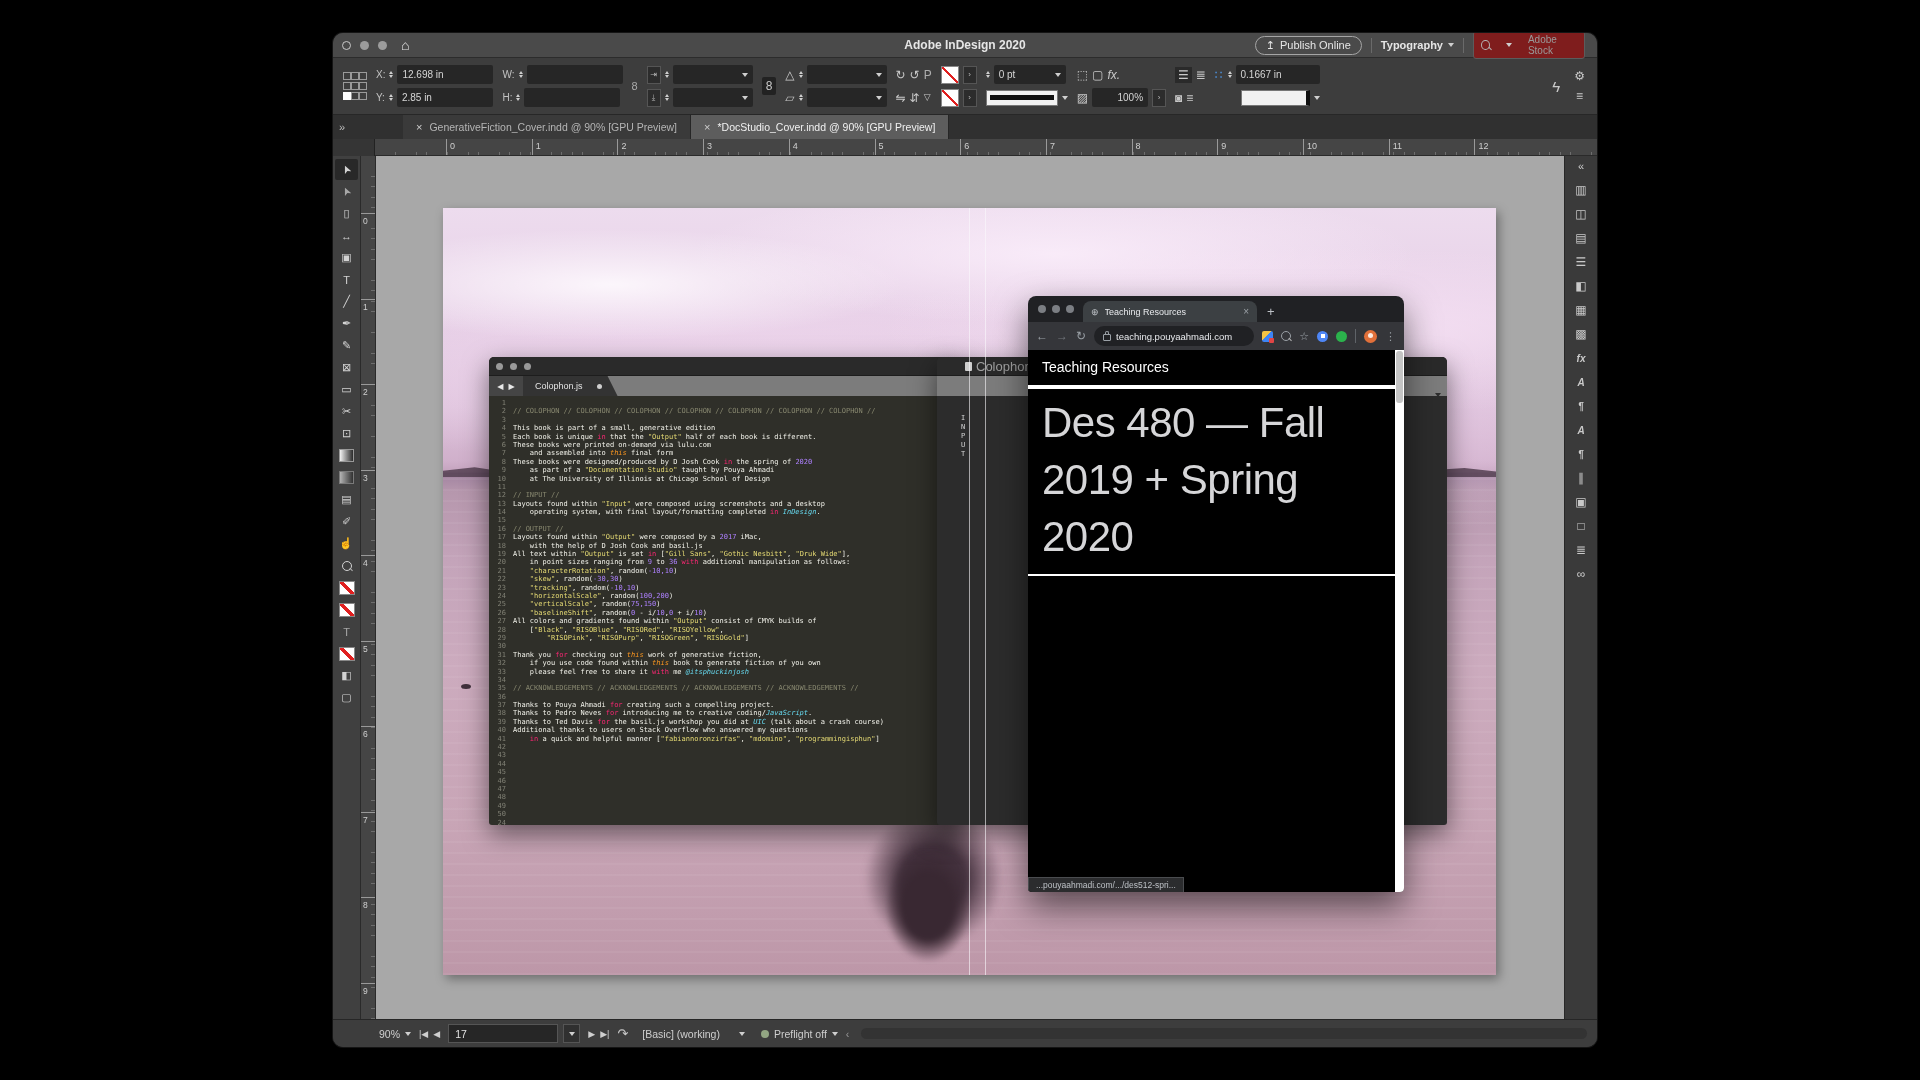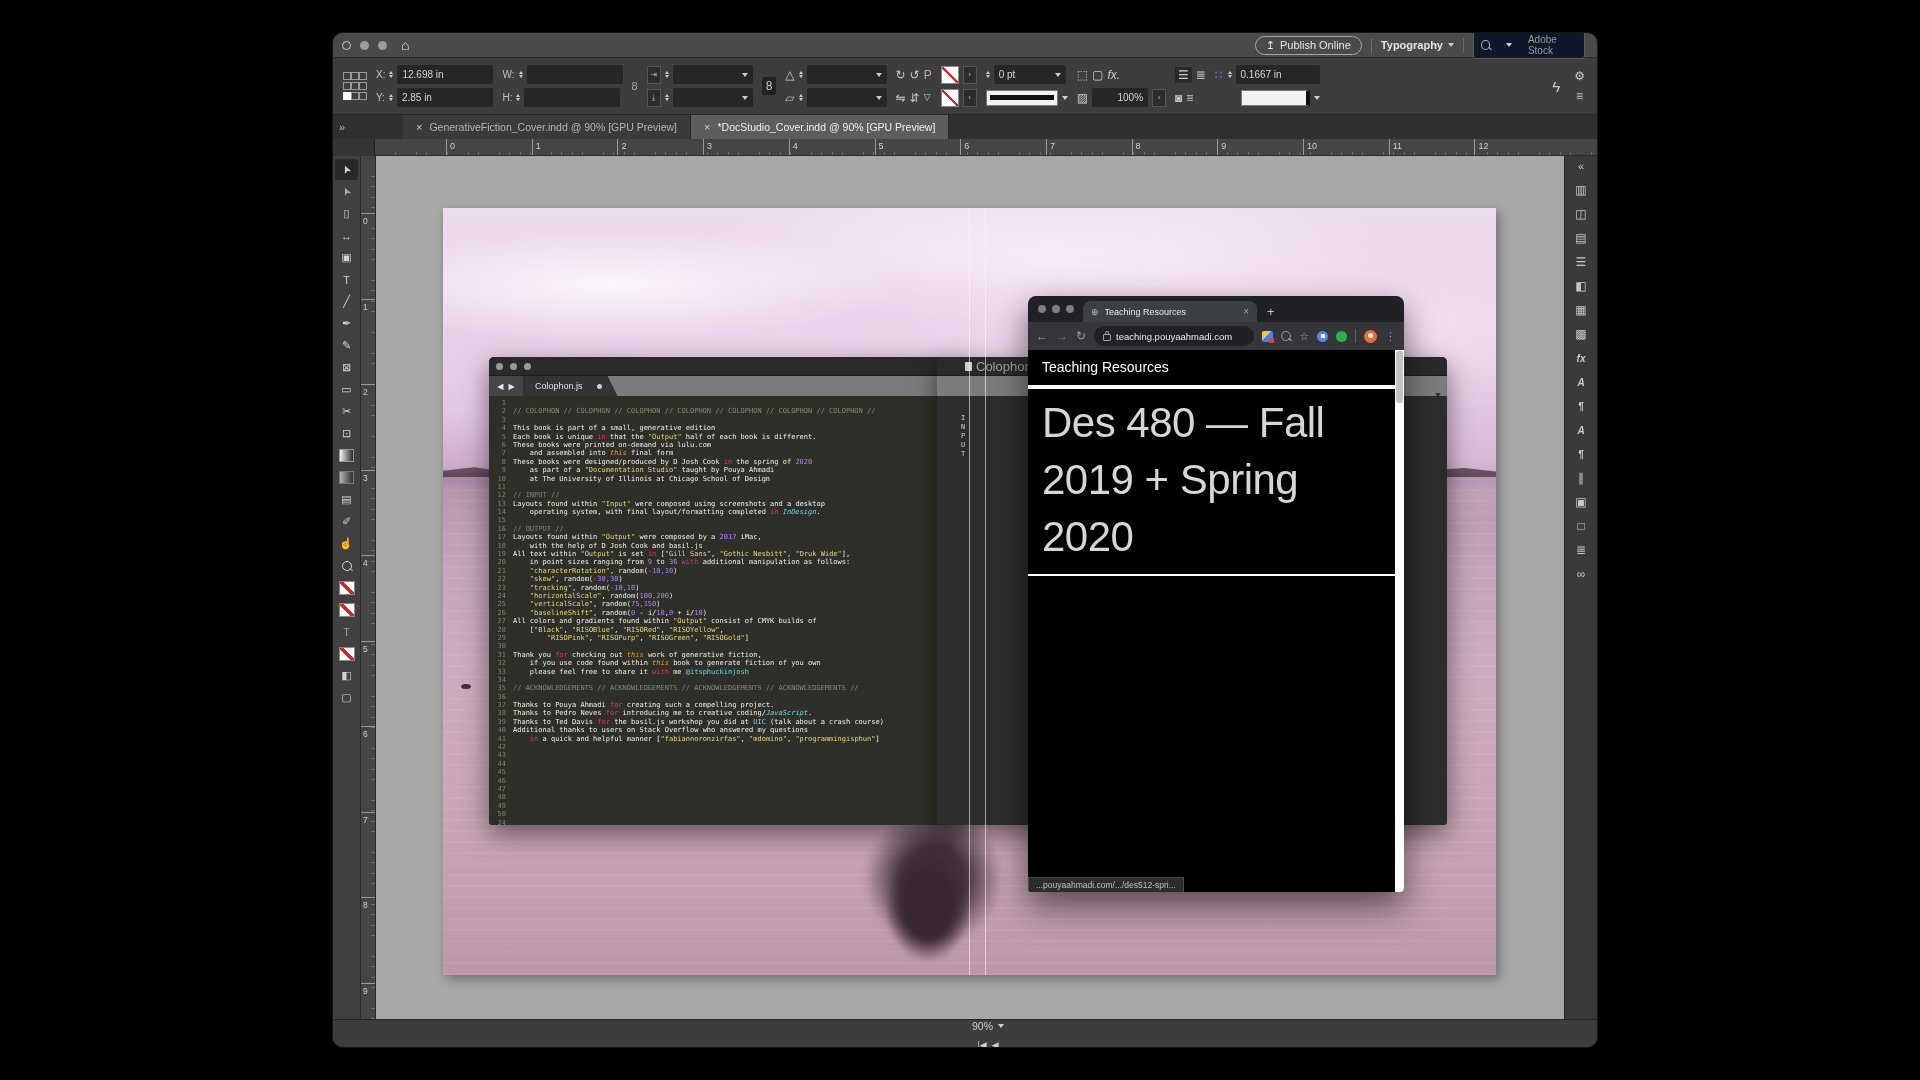--- a/index.html
+++ b/index.html
@@ -16,21 +16,21 @@
   .apptitle{position:absolute;left:0;right:0;text-align:center;font-size:12px;font-weight:bold;color:#e6e6e6;}
   .tb-right{margin-left:auto;display:flex;align-items:center;gap:9px;padding-right:12px;z-index:2;}
   .pill-btn{display:flex;align-items:center;gap:5px;border:1px solid #a5a5a5;border-radius:11px;
             padding:2px 10px;font-size:11px;color:#e6e6e6;background:transparent;}
   .vsep{width:1px;height:15px;background:#6a6a6a;}
   .wsp{display:flex;align-items:center;gap:5px;font-size:11px;font-weight:bold;color:#e6e6e6;}
   .car{width:0;height:0;border-left:3px solid transparent;border-right:3px solid transparent;
        border-top:4px solid #cfcfcf;display:inline-block;}
   .caru{width:0;height:0;border-left:3px solid transparent;border-right:3px solid transparent;
        border-bottom:4px solid #cfcfcf;display:inline-block;}
-  .searchbox{display:flex;align-items:center;gap:16px;background:#0f172a;border:1px solid #5c5c5c;
+  .searchbox{display:flex;align-items:center;gap:16px;background:#7f1d1d;border:1px solid #5c5c5c;
              border-radius:3px;padding:2px 7px;width:96px;font-size:10px;color:#9a9a9a;}
   .mag{position:relative;width:8px;height:8px;border:1.4px solid #b5b5b5;border-radius:50%;display:inline-block;}
   .mag:after{content:"";position:absolute;width:4px;height:1.4px;background:#b5b5b5;
              transform:rotate(45deg);left:6px;top:7px;}
   
   .controlbar{height:56px;background:#3d3d3d;border-bottom:1px solid #272727;display:flex;
               align-items:center;padding:0 8px;gap:9px;color:#cdcdcd;font-size:10px;}
   .refgrid{display:grid;grid-template-columns:repeat(3,6px);grid-gap:2px;margin:0 2px;}
   .refgrid i{width:6px;height:6px;border:1px solid #9a9a9a;background:transparent;}
   .refgrid i.sel{background:#fff;border-color:#fff;}
@@ -133,21 +133,21 @@
         color:#e8e8e8;font-size:8px;}
   .wtab{display:flex;align-items:center;gap:14px;background:#333;color:#e3e3e3;font-size:9px;
         padding:0 16px 0 12px;clip-path:polygon(0 0,calc(100% - 10px) 0,100% 100%,0 100%);}
   .wtab .mdot{width:5px;height:5px;border-radius:50%;background:#cfcfcf;}
   .w2car{position:absolute;right:6px;top:7px;}
   .w2car .car{border-top-color:#2e2e2e;}
   .code{padding:3px 0 0 0;font-family:"DejaVu Sans Mono",monospace;font-size:7px;}
   .cl{height:8.4px;line-height:8.4px;white-space:pre;display:flex;}
   .ln{width:17px;text-align:right;color:#8f8f82;flex:none;margin-right:7px;opacity:.85;}
   .c-w{color:#f2f2ea;} .c-c{color:#87876f;} .c-k{color:#f92672;} .c-s{color:#e6db74;}
-  .c-n{color:#ae81ff;} .c-o{color:#fd971f;font-style:italic;} .c-b{color:#66d9ef;}
+  .c-n{color:#ae81ff;} .c-o{color:#fd971f;font-style:italic;} .c-b{color:#66d9ef;font-style:italic;}
   .c-i{color:#66d9ef;font-style:italic;}
   
   .browser{position:absolute;left:652px;top:140px;width:376px;height:596px;z-index:20;
            border-radius:8px 8px 4px 4px;box-shadow:0 14px 34px rgba(0,0,0,.55);overflow:hidden;}
   .btabs{height:26px;background:#202124;display:flex;align-items:flex-end;}
   .bdots{display:flex;gap:6px;align-items:center;height:100%;padding:0 9px 0 10px;}
   .bdot{width:8px;height:8px;border-radius:50%;background:#7b7e83;}
   .btab{display:flex;align-items:center;gap:6px;width:158px;height:21px;background:#3c4043;
         border-radius:8px 8px 0 0;padding:0 8px;color:#e8eaed;font-size:9px;}
   .btab .fav{font-size:9px;color:#bdc1c6;}
@@ -179,41 +179,42 @@
   .blink span{display:block;white-space:nowrap;}
   .bscroll{position:absolute;right:0;top:0;width:9px;height:100%;background:#fff;}
   .bthumb{position:absolute;right:1px;top:1px;width:7px;height:52px;background:#c4c4c4;border-radius:3px;}
   .btooltip{position:absolute;left:0;bottom:0;background:#2b2c2e;border:1px solid #4a4c4f;border-bottom:none;
             color:#bdc1c6;font-size:8.5px;padding:2px 7px;white-space:nowrap;}
   
   .inputlabel{position:absolute;left:585px;top:258px;z-index:13;display:flex;flex-direction:column;
       gap:1px;color:#d6d6d6;font-size:7px;line-height:8px;font-family:"DejaVu Sans Mono",monospace;}
   
   .statusbar{position:absolute;left:0;right:0;bottom:0;height:27px;background:#3d3d3d;border-top:1px solid #262626;
-             display:flex;align-items:center;gap:8px;padding-left:46px;font-size:10.5px;color:#cfcfcf;flex-direction:column;}
+             display:flex;align-items:center;gap:8px;padding-left:46px;font-size:10.5px;color:#cfcfcf;}
   .sb-grp{display:flex;align-items:center;gap:5px;}
   .sb-fld{display:flex;align-items:center;background:#262626;border:1px solid #555;height:17px;
           padding:0 6px;min-width:96px;color:#e2e2e2;}
   .sb-carbox{width:15px;height:17px;background:#303030;border:1px solid #555;display:flex;
              align-items:center;justify-content:center;}
   .sb-nav{font-size:9px;color:#cfcfcf;}
   .pfdot{width:8px;height:8px;border-radius:50%;background:#93a683;}
   .sb-track{flex:1;height:11px;margin:0 10px 0 4px;background:#333;border-radius:6px;}
 </style>
 </head>
 <body>
 
 <div class="stage">
   <div class="app">
 
     <div class="titlebar">
       <span class="tl ring"></span>
       <span class="tl"></span>
       <span class="tl"></span>
       <span class="home">⌂</span>
+      <span class="apptitle">Adobe InDesign 2020</span>
       <div class="tb-right">
         <span class="pill-btn">
           <span>↥</span>
           <span>Publish Online</span>
         </span>
         <span class="vsep"></span>
         <span class="wsp">
           <span>Typography</span>
             <span class="car"></span>
         </span>

